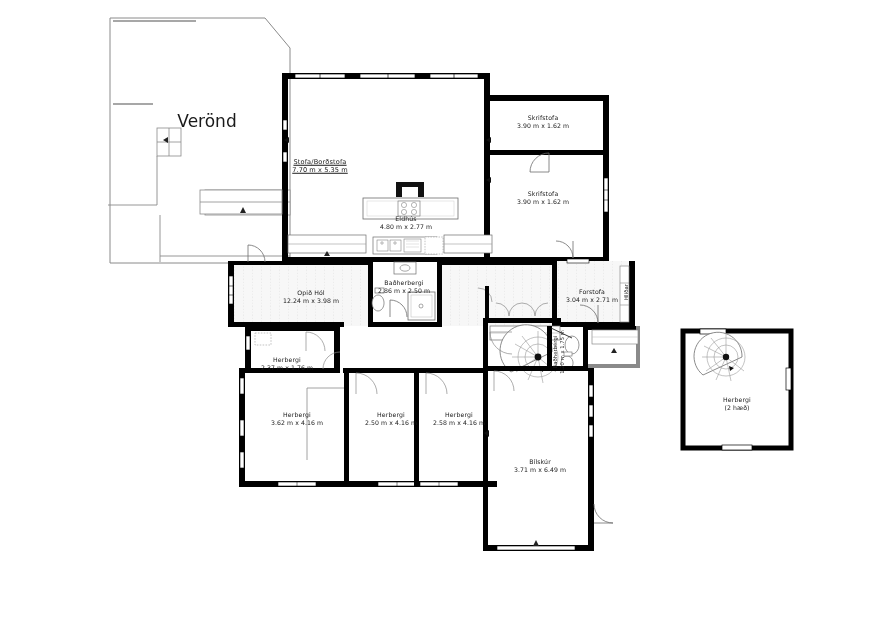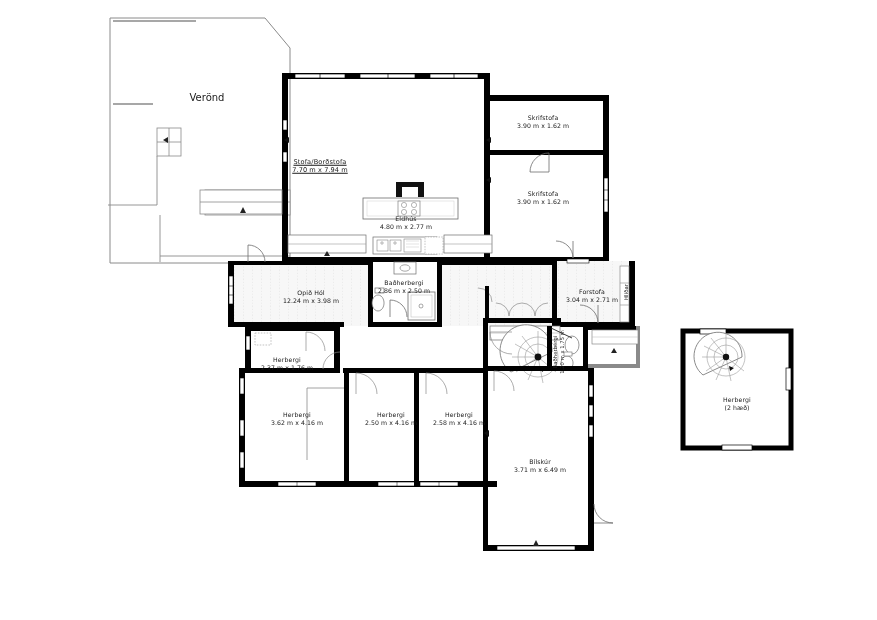--- a/index.html
+++ b/index.html
@@ -48,23 +48,24 @@
     letter-spacing: .01em;
   }
   .room-label.big .rname, .room-label.big .rdim { font-size: 6.6px; }
   .room-label.vr {
     transform: translate(-50%, -50%) rotate(-90deg);
   }
   .room-label.vr .rname, .room-label.vr .rdim { font-size: 5.2px; }
   .label-verond {
     position: absolute;
     transform: translate(-50%, -50%);
-    font-size: 10px;
+    font-size: 17px;
     color: #1a1a1a;
     white-space: nowrap;
+    margin-top: 24px;
   }
   
   #footer {
     position: absolute;
     left: 0;
     top: 556px;
     width: 877px;
     height: 64px;
     background: #fff;
   }
@@ -348,21 +349,21 @@
       </g>
       <circle cx="726" cy="357" r="3.2" fill="#111"></circle>
       <polygon points="729,366 734,368 730,371" fill="#111"></polygon>
     </g>
   </svg>
 
   <div class="label-verond" style="left:207px; top:97px;">Verönd</div>
 
   <div class="room-label big" style="left:320px; top:166px;text-decoration:underline;">
     <span class="rname">Stofa/Borðstofa</span>
-    <span class="rdim">7.70 m x 7.94 m</span>
+    <span class="rdim">7.70 m x 5.35 m</span>
   </div>
 
   <div class="room-label" style="left:406px; top:223px;">
     <span class="rname">Eldhús</span>
     <span class="rdim">4.80 m x 2.77 m</span>
   </div>
 
   <div class="room-label" style="left:543px; top:122px;">
     <span class="rname">Skrifstofa</span>
     <span class="rdim">3.90 m x 1.62 m</span>

